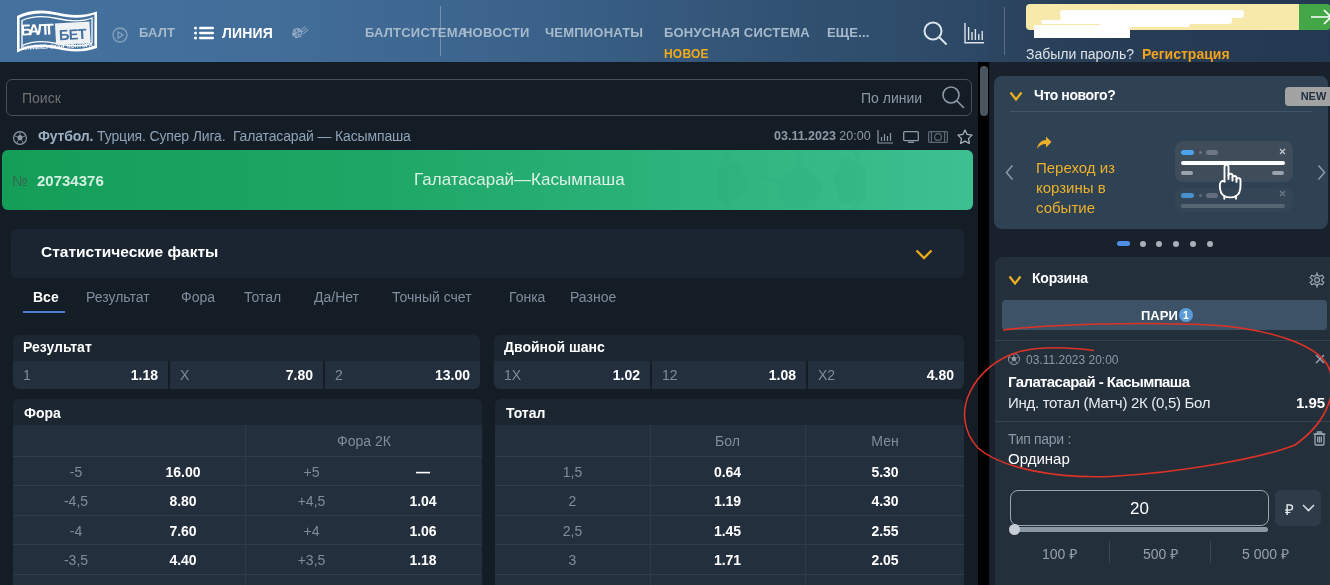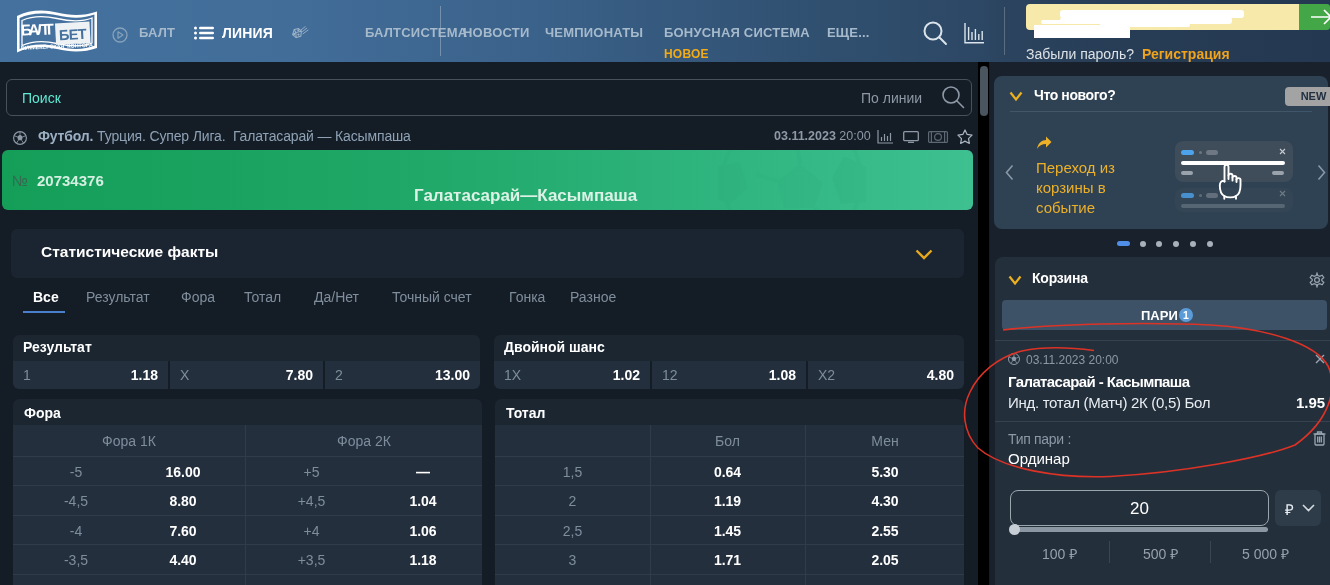--- a/index.html
+++ b/index.html
@@ -127,21 +127,21 @@
 </div>
 <div class="scrib" style="left:1060px; top:10px; width:184px; height:8px; border-radius:3px;"></div>
 <div class="scrib" style="left:1060px; top:16.5px; width:172px; height:7px; border-radius:3px;"></div>
 <div class="scrib" style="left:1041px; top:19.5px; width:60px; height:4px; border-radius:2px;"></div>
 <div class="scrib" style="left:1100px; top:22.5px; width:90px; height:4px; border-radius:2px;"></div>
 <div class="scrib" style="left:1034px; top:24.5px; width:96px; height:13px;"></div>
 <div class="abs" style="left:1026px; top:46px; font-size:14px; color:#dde2e7;">Забыли пароль?</div>
 <div class="abs" style="left:1142px; top:46px; font-size:14px; color:#f0a41e; font-weight:bold;">Регистрация</div>
 
 <div id="search"></div>
-<div class="abs" style="left:22px; top:90px; font-size:14px; color:#5eead4;">Поиск</div>
+<div class="abs" style="left:22px; top:90px; font-size:14px; color:#737373;">Поиск</div>
 <div class="abs" style="left:861px; top:90px; font-size:14px; color:#8d99a6;">По линии</div>
 <svg class="abs" style="left:941px; top:85px;" width="24" height="24" viewBox="0 0 24 24">
   <circle cx="10" cy="10" r="8" fill="none" stroke="#8d99a6" stroke-width="1.6"></circle>
   <line x1="16" y1="16" x2="22.5" y2="22.5" stroke="#8d99a6" stroke-width="1.6" stroke-linecap="round"></line>
 </svg>
 
 <svg class="abs" style="left:13px; top:131px;" width="14" height="14" viewBox="0 0 24 24">
   <circle cx="12" cy="12" r="11" fill="none" stroke="#8d99a6" stroke-width="2"></circle>
   <path d="M12,6 L17,10 L15,16 L9,16 L7,10 Z" fill="#8d99a6"></path>
   <path d="M12,1 L12,6 M17,10 L22,8 M15,16 L18,21 M9,16 L6,21 M7,10 L2,8" stroke="#8d99a6" stroke-width="1.5"></path>
@@ -180,21 +180,21 @@
   <g opacity="0.13">
     <circle cx="76" cy="30" r="69" fill="none" stroke="#2aa377" stroke-width="4"></circle>
     <path d="M84,14 L107,33 L98,58 L68,58 L61,31 Z" fill="#2aa377"></path>
     <path d="M128,6 L152,18 L152,52 L125,54 L116,28 Z" fill="#2aa377"></path>
     <path d="M2,16 L24,12 L32,38 L14,54 L2,50 Z" fill="#2aa377"></path>
     <path d="M84,14 L81,-6 M61,31 L40,24 M98,58 L104,62" stroke="#2aa377" stroke-width="4" fill="none"></path>
   </g>
 </svg>
 <div class="abs" style="left:12px; top:172px; font-size:15px; color:#356a50;">№</div>
 <div class="abs" style="left:37px; top:172px; font-size:15px; font-weight:bold; color:#d5efe2;">20734376</div>
-<div class="abs" style="left:414px; top:170px; font-size:17px; font-weight:bold; color:#dcf2e7;margin-top:16px;">Галатасарай—Касымпаша</div>
+<div class="abs" style="left:414px; top:170px; font-size:17px; font-weight:normal; color:#dcf2e7;">Галатасарай—Касымпаша</div>
 
 <div id="statshdr"></div>
 <div class="abs" style="left:41px; top:243px; font-size:15.5px; font-weight:bold; color:#ffffff;">Статистические факты</div>
 <svg class="abs" style="left:915px; top:249px;" width="18" height="11" viewBox="0 0 18 11">
   <path d="M1.5,1.5 L9,9 L16.5,1.5" fill="none" stroke="#e8a81c" stroke-width="2.4"></path>
 </svg>
 
 <div class="abs" style="left:33px; top:289px; font-size:14px; font-weight:bold; color:#ffffff;">Все</div>
 <div class="abs" style="left:23px; top:311px; width:42px; height:2px; background:#4c7ece;"></div>
 <div class="abs" style="left:86px; top:289px; font-size:14px; color:#7f8e9d;">Результат</div>
@@ -230,21 +230,20 @@
     <span class="cv">1.08</span>
   </div>
 <div class="cell" style="left:808px; top:361px; width:156px; height:28px; border-radius:0 0 6px 0;">
     <span class="cl">X2</span>
     <span class="cv">4.80</span>
   </div>
 
 <div class="panel-hdr" style="left:13px; top:399px; width:469px; border-radius:6px 6px 0 0; padding:6px 0 0 11px;">Фора</div>
 <div id="fora" class="abs" style="left:13px; top:425px; width:469px; height:160px; background:#242f3d; overflow:hidden;">
     <div style="position:absolute;left:0;top:0;width:469px;height:31.5px;border-bottom:1px solid #303c4a;"></div>
-    <div style="position:absolute;left:0;top:8px;width:232px;text-align:center;font-size:14px;color:#7e8d9c;">Фора 1К</div>
     <div style="position:absolute;left:233px;top:8px;width:236px;text-align:center;font-size:14px;color:#7e8d9c;">Фора 2К</div>
     <div style="position:absolute;left:232px;top:0;width:1px;height:160px;background:#303c4a;"></div>
     <div style="position:absolute;left:0;top:31.5px;width:469px;height:29.6px;border-bottom:1px solid #303c4a;"></div>
     <div style="position:absolute;left:0;top:38.5px;width:126px;text-align:center;font-size:14px;color:#7e8d9c;">-5</div>
     <div style="position:absolute;left:112px;top:38.5px;width:116px;text-align:center;font-size:14px;font-weight:bold;color:#fff;">16.00</div>
     <div style="position:absolute;left:233px;top:38.5px;width:131px;text-align:center;font-size:14px;color:#7e8d9c;">+5</div>
     <div style="position:absolute;left:351px;top:38.5px;width:118px;text-align:center;font-size:14px;font-weight:bold;color:#fff;">—</div>
     <div style="position:absolute;left:0;top:61.1px;width:469px;height:29.6px;border-bottom:1px solid #303c4a;"></div>
     <div style="position:absolute;left:0;top:68.1px;width:126px;text-align:center;font-size:14px;color:#7e8d9c;">-4,5</div>
     <div style="position:absolute;left:112px;top:68.1px;width:116px;text-align:center;font-size:14px;font-weight:bold;color:#fff;">8.80</div>

